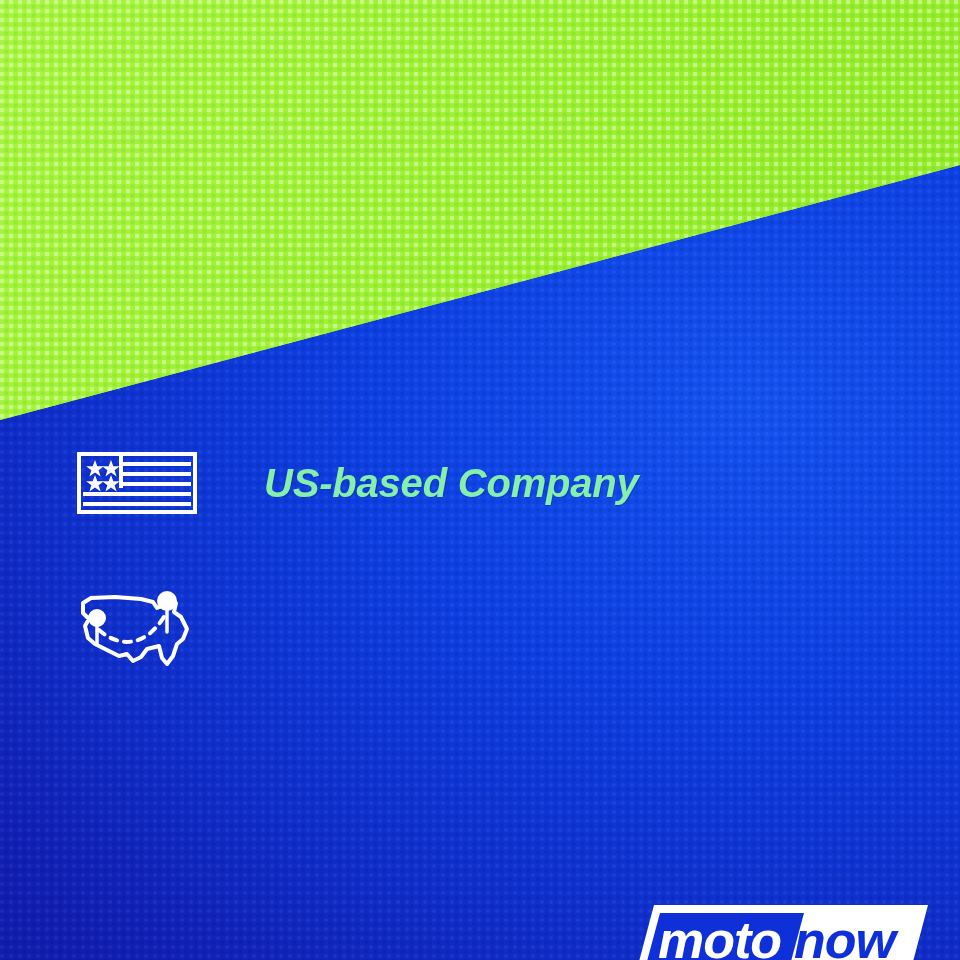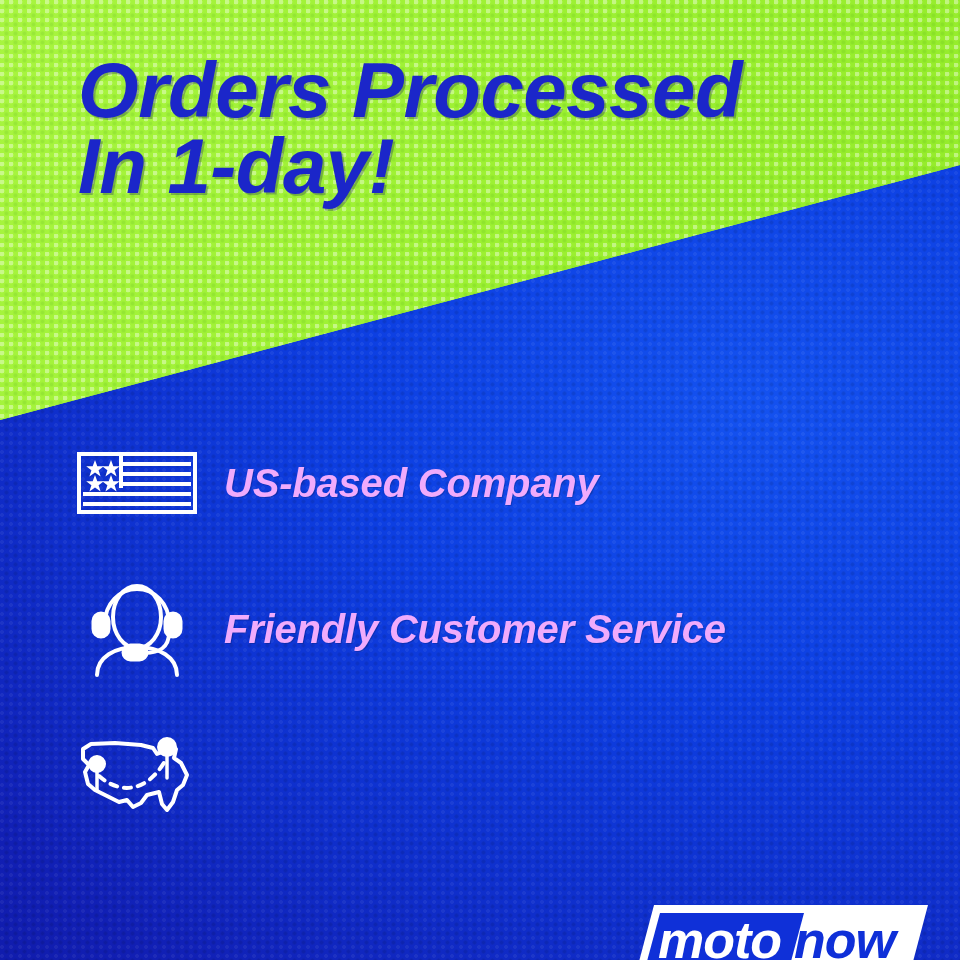--- a/index.html
+++ b/index.html
@@ -90,28 +90,28 @@
   }
   .feature-icon {
     width: 130px;
     flex: 0 0 130px;
     display: flex;
     align-items: center;
     justify-content: center;
   }
   .feature-icon svg { display: block; }
   .feature-label {
-    color: #f0abfc;
+    color: #86efac;
     font-size: 40px;
     font-weight: 700;
     font-style: italic;
     letter-spacing: -0.2px;
     white-space: nowrap;
     text-shadow: 1px 1px 0 rgba(0,0,0,0.16);
-    margin-left: 22px;
+    margin-left: 62px;
   }
 
   
   .logo {
     position: absolute;
     left: 636px;
     top: 901px;
     width: 292px;
     height: 76px;
   }
@@ -124,22 +124,20 @@
 
   <div class="blue-base">
     <div class="blue-dots"></div>
   </div>
 
   <div class="green-wedge">
     <div class="green-shade"></div>
     <div class="green-dots"></div>
   </div>
 
-  <div class="headline">Orders Processed
-In 1-day!</div>
 
   <div class="features">
 
     <div class="feature-row">
       <div class="feature-icon">
         <svg width="120" height="62" viewBox="0 0 120 62" fill="none" stroke="#ffffff" stroke-width="4">
           <rect x="2" y="2" width="116" height="58"></rect>
           <line x1="46" y1="12" x2="114" y2="12"></line>
           <line x1="46" y1="22" x2="114" y2="22"></line>
           <line x1="46" y1="32" x2="114" y2="32"></line>
@@ -150,40 +148,20 @@
             <polygon points="18,8 20.3,14.2 26.8,14.2 21.6,18.2 23.6,24.4 18,20.6 12.4,24.4 14.4,18.2 9.2,14.2 15.7,14.2"></polygon>
             <polygon points="34,8 36.3,14.2 42.8,14.2 37.6,18.2 39.6,24.4 34,20.6 28.4,24.4 30.4,18.2 25.2,14.2 31.7,14.2"></polygon>
             <polygon points="18,23 20.3,29.2 26.8,29.2 21.6,33.2 23.6,39.4 18,35.6 12.4,39.4 14.4,33.2 9.2,29.2 15.7,29.2"></polygon>
             <polygon points="34,23 36.3,29.2 42.8,29.2 37.6,33.2 39.6,39.4 34,35.6 28.4,39.4 30.4,33.2 25.2,29.2 31.7,29.2"></polygon>
           </g>
         </svg>
       </div>
       <div class="feature-label">US-based Company</div>
     </div>
 
-    <div class="feature-row">
-      <div class="feature-icon">
-        <svg width="108" height="96" viewBox="0 0 108 96" fill="none" stroke="#ffffff" stroke-width="4" stroke-linecap="round">
-
-          <ellipse cx="54" cy="36" rx="24" ry="31"></ellipse>
-
-          <path d="M22 42 A32 34 0 0 1 86 42"></path>
-
-          <rect x="10" y="32" width="16" height="24" rx="8" fill="#ffffff" stroke="#ffffff" stroke-width="3"></rect>
-          <rect x="82" y="32" width="16" height="24" rx="8" fill="#ffffff" stroke="#ffffff" stroke-width="3"></rect>
-
-          <path d="M86 52 C86 66 76 72 62 72"></path>
-
-          <rect x="40" y="64" width="24" height="15" rx="7.5" fill="#ffffff" stroke="#ffffff" stroke-width="3"></rect>
-
-          <path d="M14 94 C14 76 32 66 54 66 C76 66 94 76 94 94"></path>
-        </svg>
-      </div>
-      <div class="feature-label">Friendly Customer Service</div>
-    </div>
 
     <div class="feature-row">
       <div class="feature-icon">
         <svg width="124" height="86" viewBox="0 0 124 86" fill="none" stroke="#ffffff" stroke-width="4" stroke-linejoin="round" stroke-linecap="round">
 
           <path d="M8 17 L16 12 L40 11 L66 13 L78 16 L82 22 L90 19 L96 13 L101 17 L99 26
                    L106 31 L112 43 L108 53 L102 58 L98 70 L92 78 L87 72 L84 60
                    L72 63 L66 71 L58 75 L52 68 L44 70 L36 66 L28 62 L20 58 L13 52
                    L10 40 L14 33 L8 27 Z"></path>
 

